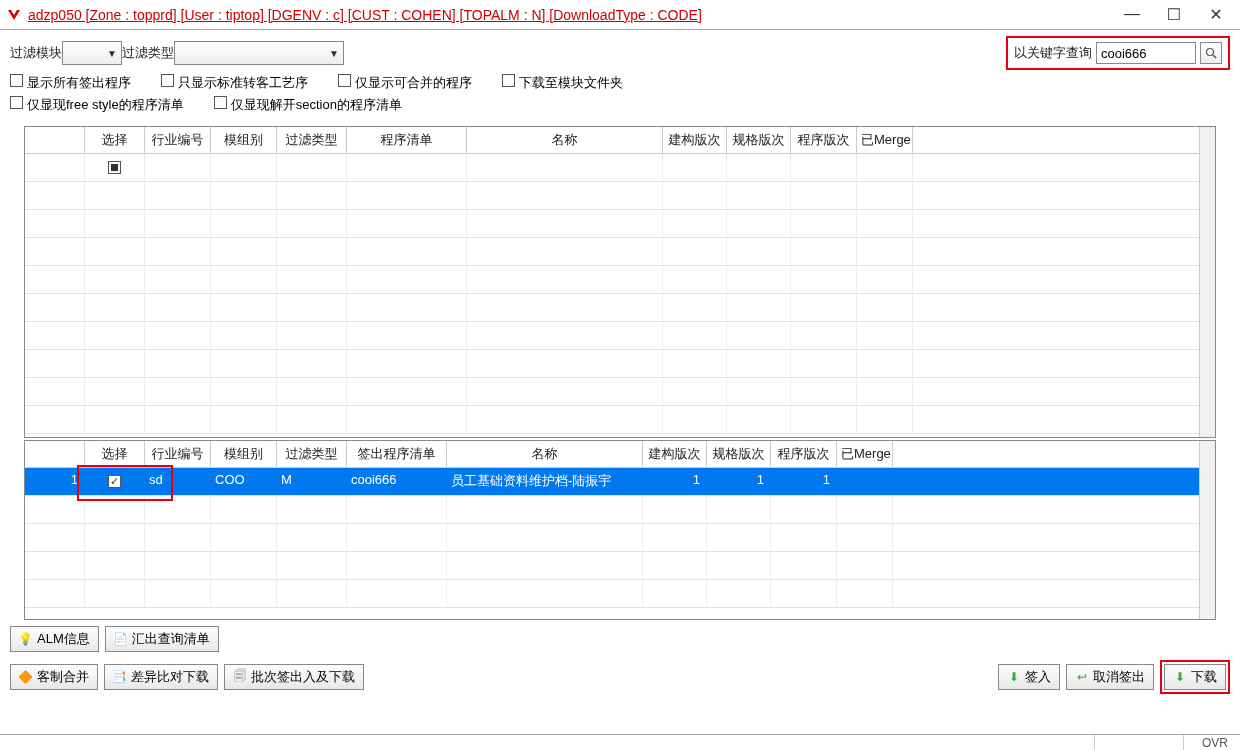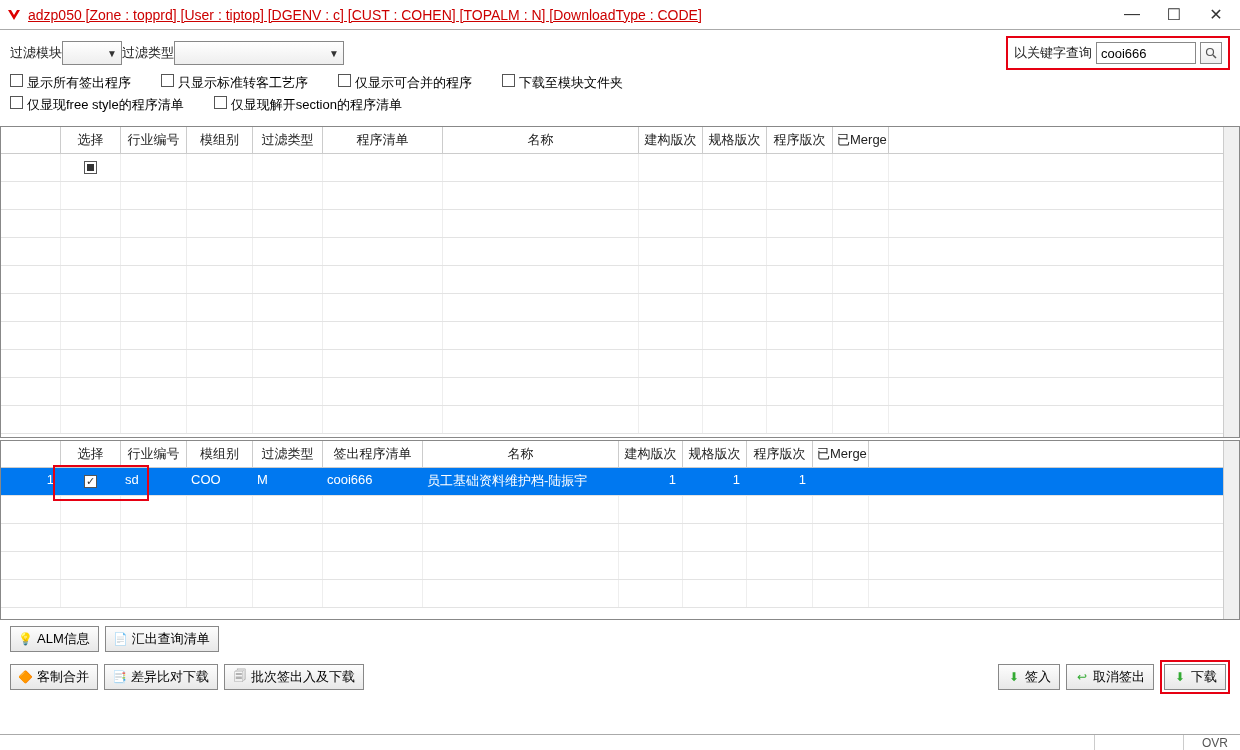--- a/index.html
+++ b/index.html
@@ -27,21 +27,21 @@
 
 
 .chkrows { padding: 2px 10px 6px 10px; }
 .chkrow { display: flex; align-items: center; gap: 30px; margin-bottom: 4px; }
 .chk { display: inline-flex; align-items: flex-start; gap: 4px; }
 .box { width: 13px; height: 13px; border: 1px solid #555; background: #fff; display: inline-flex; align-items: center; justify-content: center; font-size: 10px; }
 .box.indet::after { content: ""; width: 7px; height: 7px; background: #333; display: block; }
 .box.checked::after { content: "✓"; font-size: 11px; color: #333; }
 
 
-.tableframe { border: 1px solid #888; margin: 2px 0; position: relative; background: #fff; }
+.tableframe { border: 1px solid #888; margin: 2px 24px; position: relative; background: #fff; }
 .gridhead { display: flex; background: #fff; border-bottom: 1px solid #ccc; }
 .gridhead .cell { border-right: 1px solid #ccc; padding: 4px 4px; font-size: 13px; color: #222; overflow: hidden; white-space: nowrap; text-align: center; }
 .gridbody { }
 .gridrow { display: flex; border-bottom: 1px solid #e3e3e3; height: 28px; align-items: stretch; }
 .gridrow .cell { border-right: 1px solid #eee; padding: 4px 4px; overflow: hidden; white-space: nowrap; }
 .gridrow.empty .cell { color: transparent; }
 .gridrow.selected { background: #0078f0; color: #fff; }
 .gridrow.selected .cell { border-right-color: #0078f0; }
 .cell.num { text-align: right; padding-right: 6px; }
 .cell.ctr { text-align: center; }

